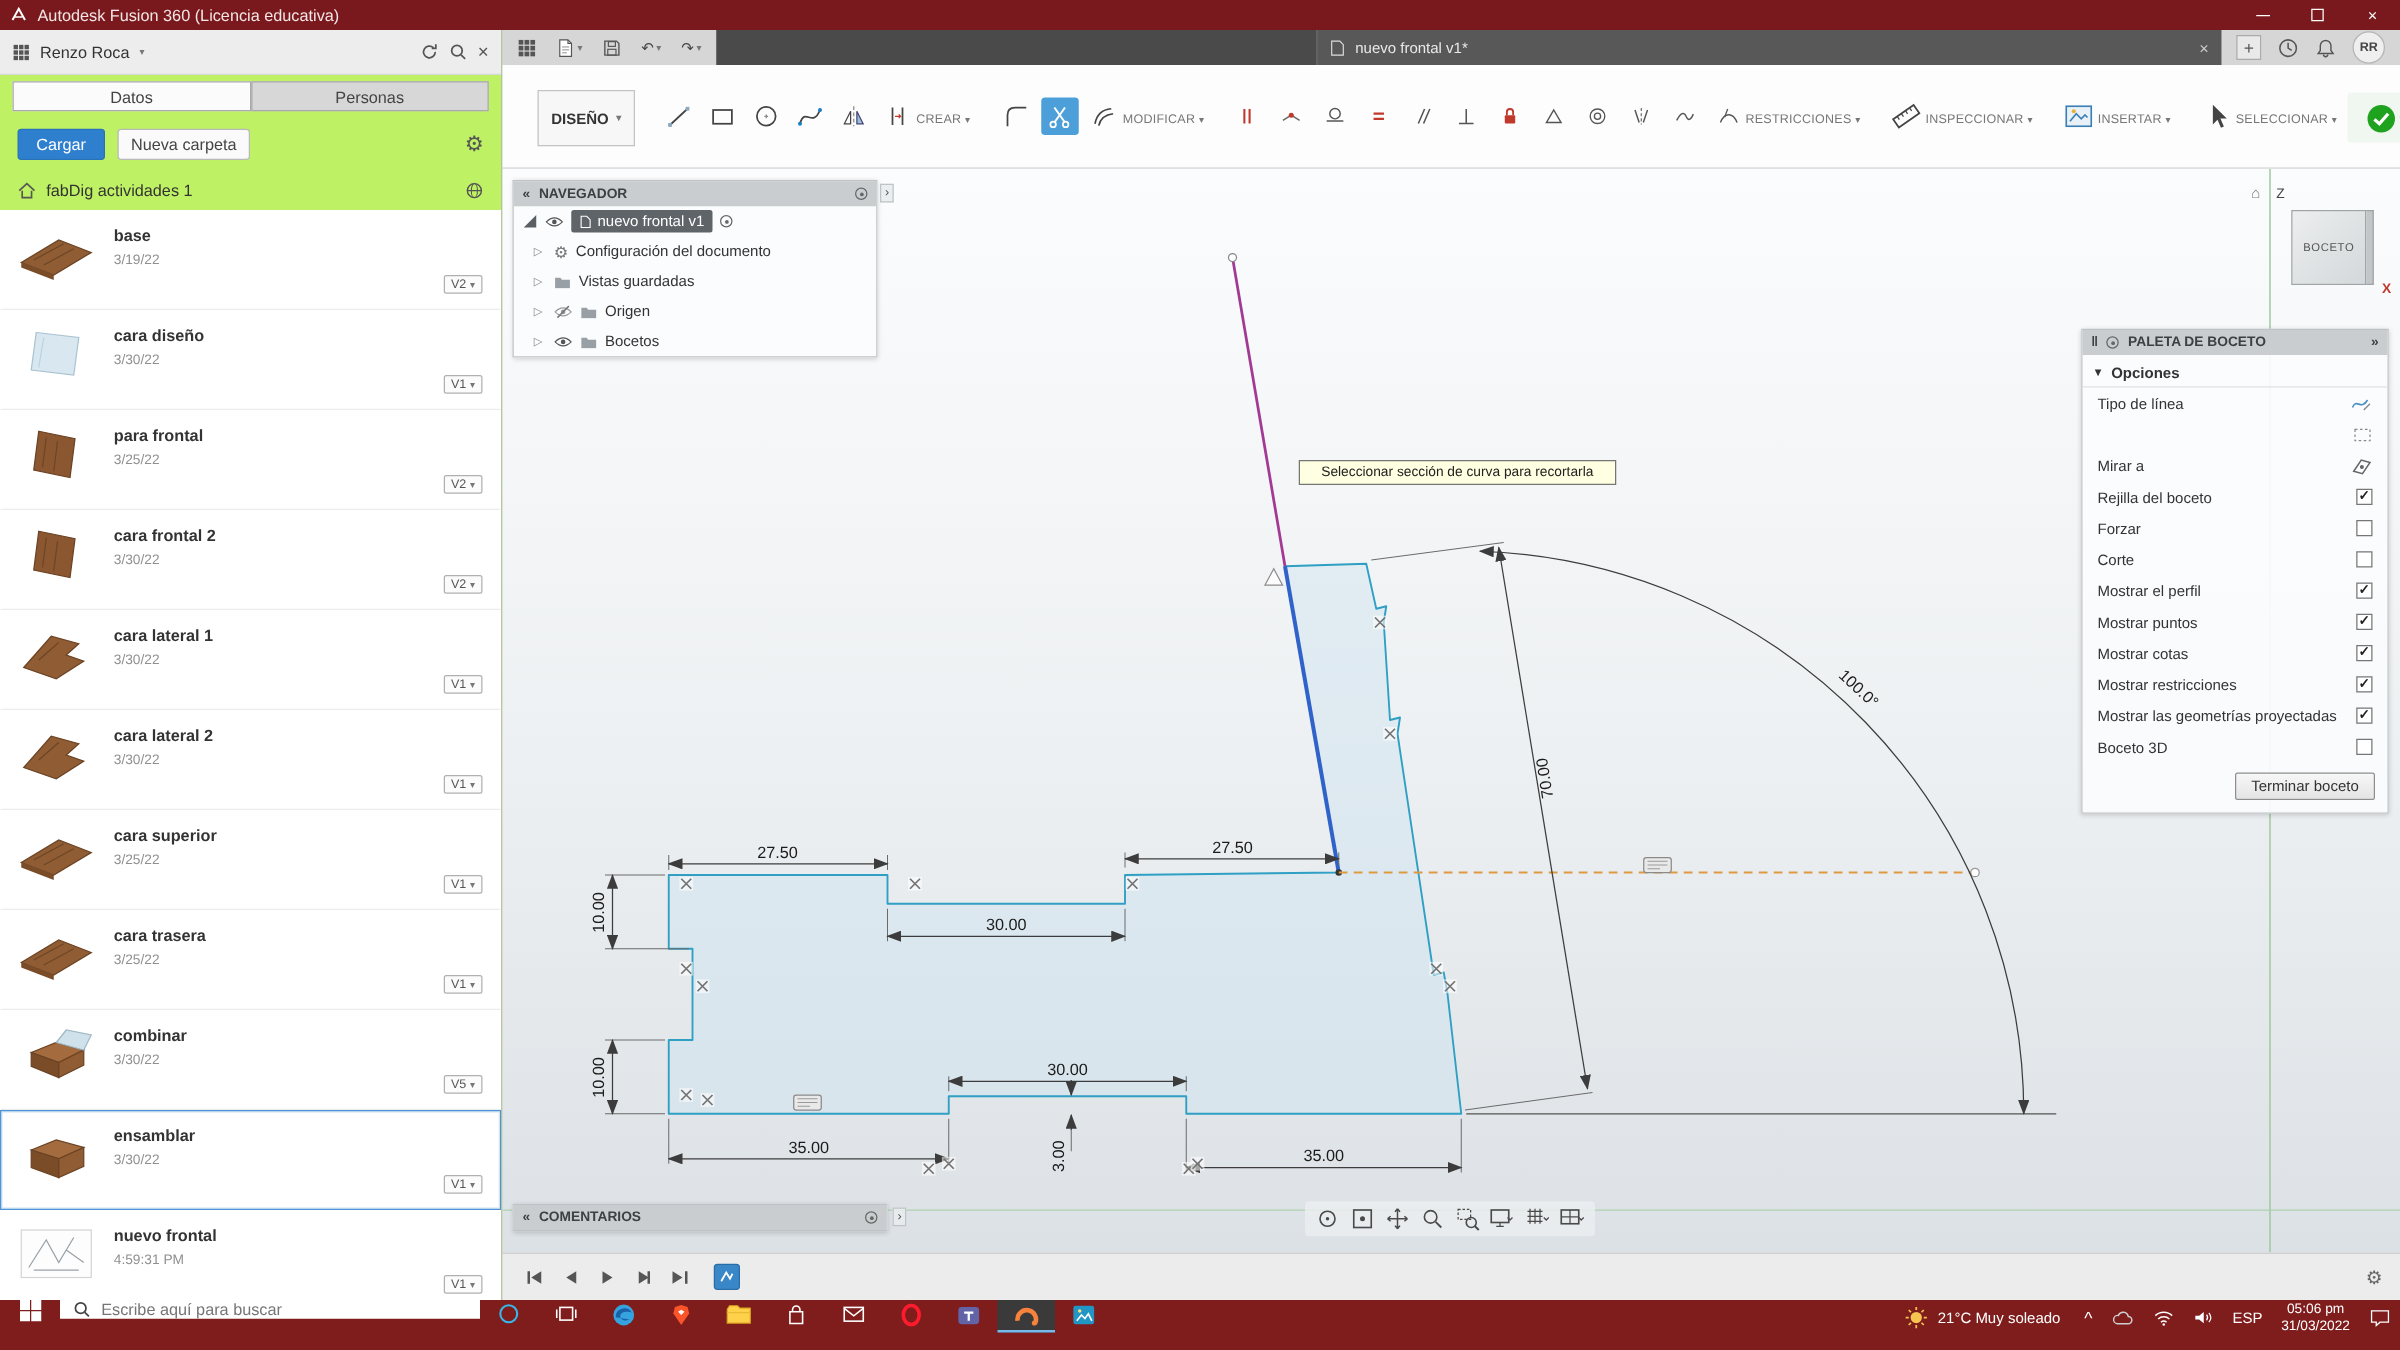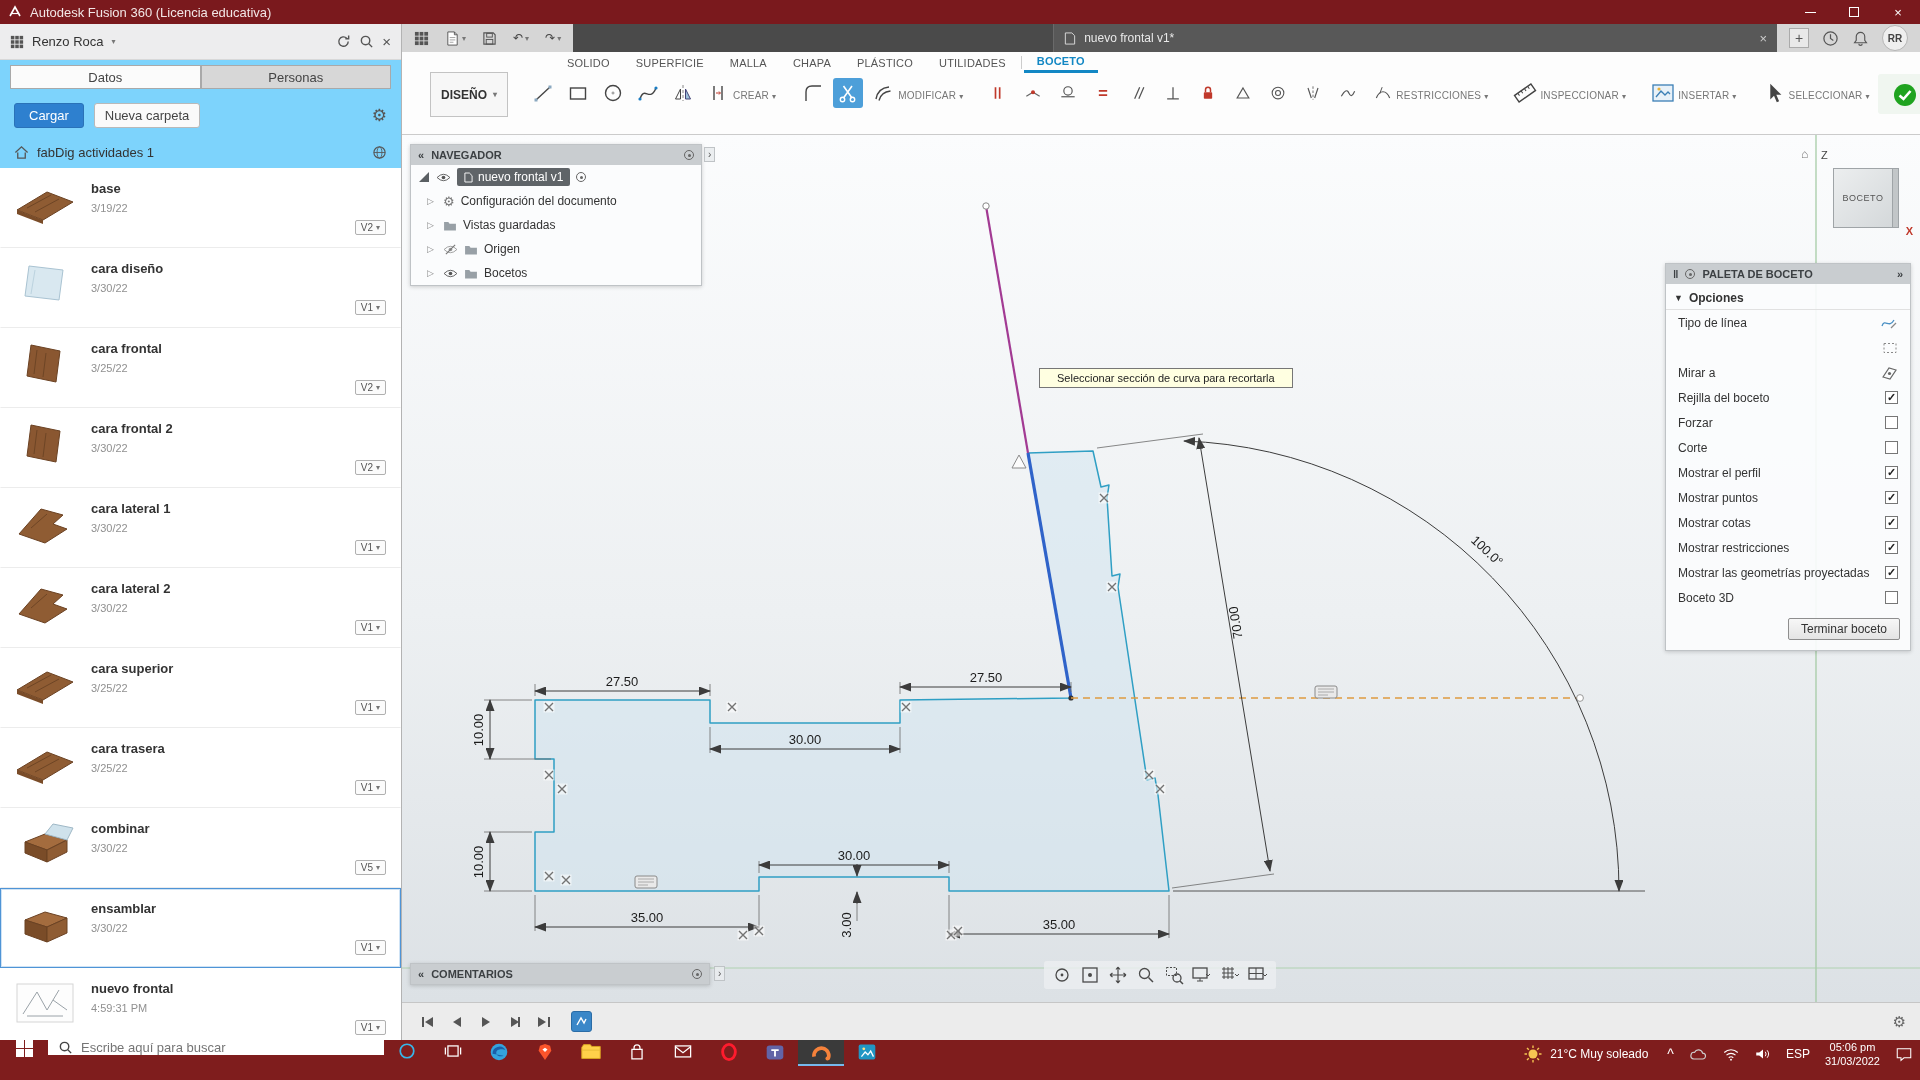--- a/index.html
+++ b/index.html
@@ -10,21 +10,21 @@
 
 
 .titlebar{height:24px;background:#7a191d;display:flex;align-items:center;color:#f2e6e6;font-size:13px;padding-left:8px;gap:8px}
 .tb-controls{margin-left:auto;display:flex;height:100%}
 .tb-btn{width:44px;display:flex;align-items:center;justify-content:center;color:#fff;font-size:13px}
 .ico-min{width:11px;height:1px;background:#fff;display:inline-block}
 .ico-max{width:10px;height:10px;border:1px solid #fff;display:inline-block}
 
 
 .app{display:flex;height:1016px}
-.datapanel{width:402px;background:#7dd3fc;border-right:1px solid #b3b3b3;display:flex;flex-direction:column;overflow:hidden}
+.datapanel{width:402px;background:#bef264;border-right:1px solid #b3b3b3;display:flex;flex-direction:column;overflow:hidden}
 .main{width:1518px;display:flex;flex-direction:column;position:relative}
 
 
 .dp-user{height:36px;background:#ededee;border-bottom:1px solid #d8d8d8;display:flex;align-items:center;padding:0 10px;gap:8px;font-size:13px;color:#333}
 .dp-user .sp{flex:1}
 .dp-tabs{height:34px;display:flex;align-items:center;padding:5px 10px;gap:0}
 .dp-tab{flex:1;height:24px;display:flex;align-items:center;justify-content:center;font-size:13px;color:#444;border:1px solid #a9a9a9;background:#d7d7d7}
 .dp-tab.active{background:#fbfbfb}
 .dp-actions{height:42px;display:flex;align-items:center;padding:0 14px;gap:10px}
 .btn-blue{background:#2e80cf;color:#fff;border:1px solid #2a72b8;border-radius:3px;font-size:13px;padding:4px 14px}
@@ -320,21 +320,21 @@
           <div class="ver">
               <span>V1</span>
               <span class="caret">▾</span>
             </div>
         </div>
         <div class="item">
           <svg class="thumb">
               <use href="#th-board2"></use>
             </svg>
           <div>
-              <div class="iname">cara frontal</div>
+              <div class="iname">para frontal</div>
               <div class="idate">3/25/22</div>
             </div>
           <div class="ver">
               <span>V2</span>
               <span class="caret">▾</span>
             </div>
         </div>
         <div class="item">
           <svg class="thumb">
               <use href="#th-board2"></use>
@@ -482,30 +482,20 @@
             </svg>
           <span class="avatar">RR</span>
         </div>
       </div>
 
       <div class="ribbon">
         <div class="ws-box">
             <span>DISEÑO</span>
             <span class="caret">▾</span>
           </div>
-        <div class="rtabs">
-          <div class="rtab">SOLIDO</div>
-          <div class="rtab">SUPERFICIE</div>
-          <div class="rtab">MALLA</div>
-          <div class="rtab">CHAPA</div>
-          <div class="rtab">PLÁSTICO</div>
-          <div class="rtab">UTILIDADES</div>
-          <div class="rtab-sep"></div>
-          <div class="rtab active">BOCETO</div>
-        </div>
         <div class="rgroups">
           <div class="grp">
             <div class="grp-icons">
               <span class="ic">
                   <svg width="24" height="24" viewBox="0 0 24 24">
                     <path d="M5,19 L19,6" stroke="#444" stroke-width="1.4"></path>
                     <rect x="3.5" y="17.5" width="3" height="3" fill="#8aa8c0"></rect>
                     <rect x="17.5" y="4.5" width="3" height="3" fill="#8aa8c0"></rect>
                   </svg>
                 </span>

